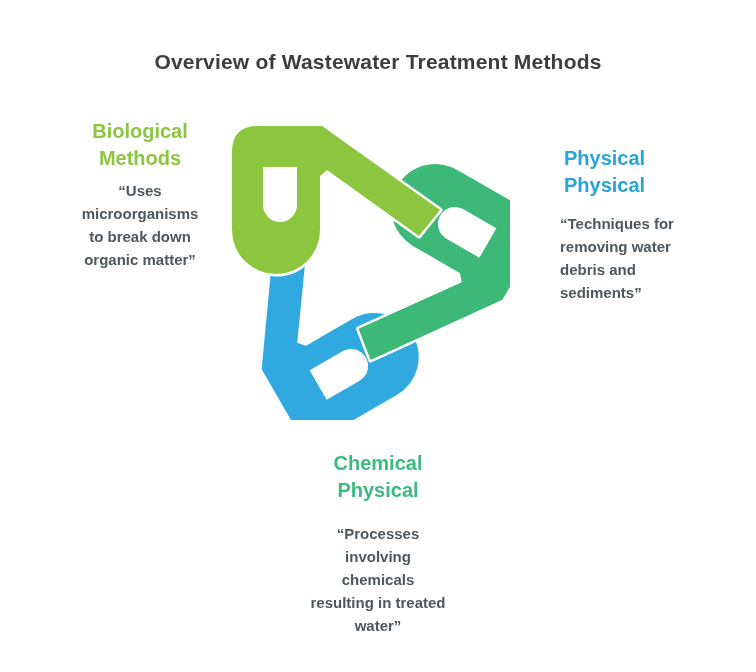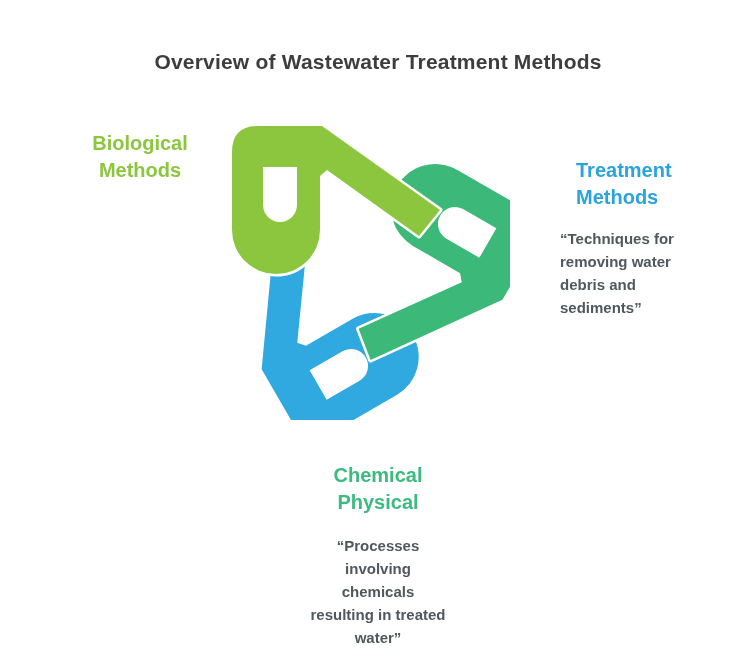--- a/index.html
+++ b/index.html
@@ -14,21 +14,21 @@
     position:absolute;top:50px;left:0;width:756px;
     text-align:center;
     font-size:21px;font-weight:700;
     letter-spacing:.2px;
     margin:0;
   }
   .section{position:absolute;}
   .section .heading{
     font-size:20px;font-weight:700;line-height:27px;
     white-space:pre-line;
-    margin:16px;
+    margin:4px;
   }
   .section .desc{
     font-size:15px;font-weight:700;line-height:23px;
     white-space:pre-line;
   }
   .sec-biological{left:64px;top:114px;width:152px;text-align:center;}
   .sec-biological .desc{margin-top:7px;}
   .sec-physical{left:560px;top:141px;width:172px;text-align:left;}
   .sec-physical .desc{margin-top:13px;}
   .sec-chemical{left:300px;top:446px;width:156px;text-align:center;}
@@ -55,24 +55,28 @@
                M 53 57 L 87 57 L 87 95 A 17 17 0 0 1 53 95 Z"></path>
     </defs>
     <use href="#arm" transform="rotate(240 152 155)" fill="#2fa9e0"></use>
     <use href="#arm" transform="rotate(120 152 155)" fill="#3cb878"></use>
     <use href="#arm" fill="#8cc63f"></use>
   </svg>
 
   <div class="section sec-biological">
     <h2 class="heading" style="color: rgb(140, 198, 63);">Biological
 Methods</h2>
+    <div class="desc" style="color: rgb(79, 88, 92);">“Uses
+microorganisms
+to break down
+organic matter”</div>
   </div>
 
   <div class="section sec-physical">
-    <h2 class="heading" style="color: rgb(43, 163, 219);">Treatment Methods</h2>
+    <h2 class="heading" style="color: rgb(43, 163, 219);">Physical Physical</h2>
     <div class="desc" style="color: rgb(79, 88, 92);">“Techniques for
 removing water
 debris and
 sediments”</div>
   </div>
 
   <div class="section sec-chemical">
     <h2 class="heading" style="color: rgb(60, 187, 128);">Chemical
 Physical</h2>
     <div class="desc" style="color: rgb(79, 88, 92);">“Processes

